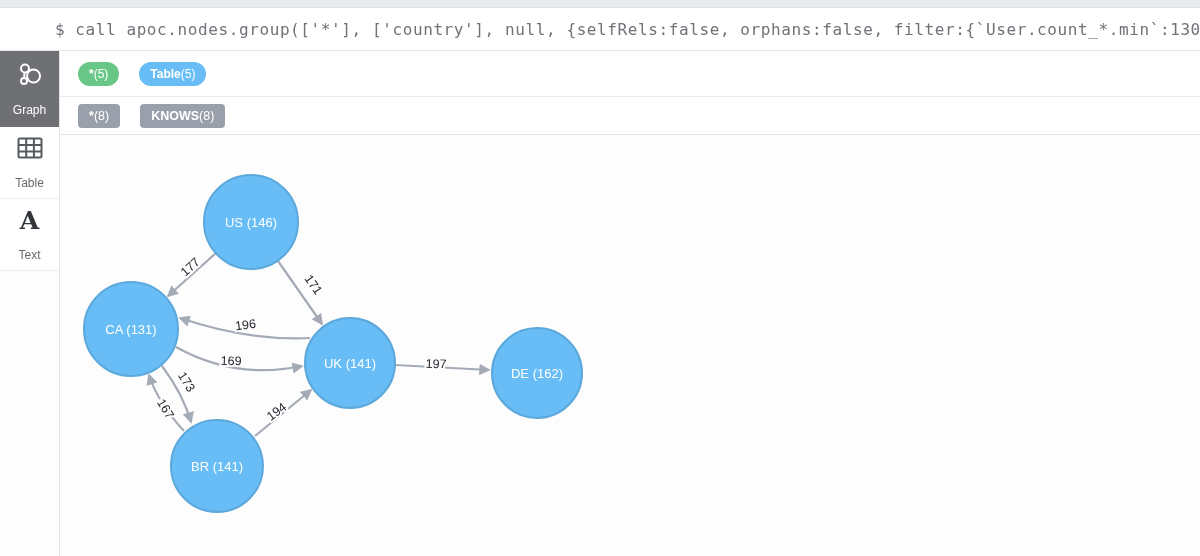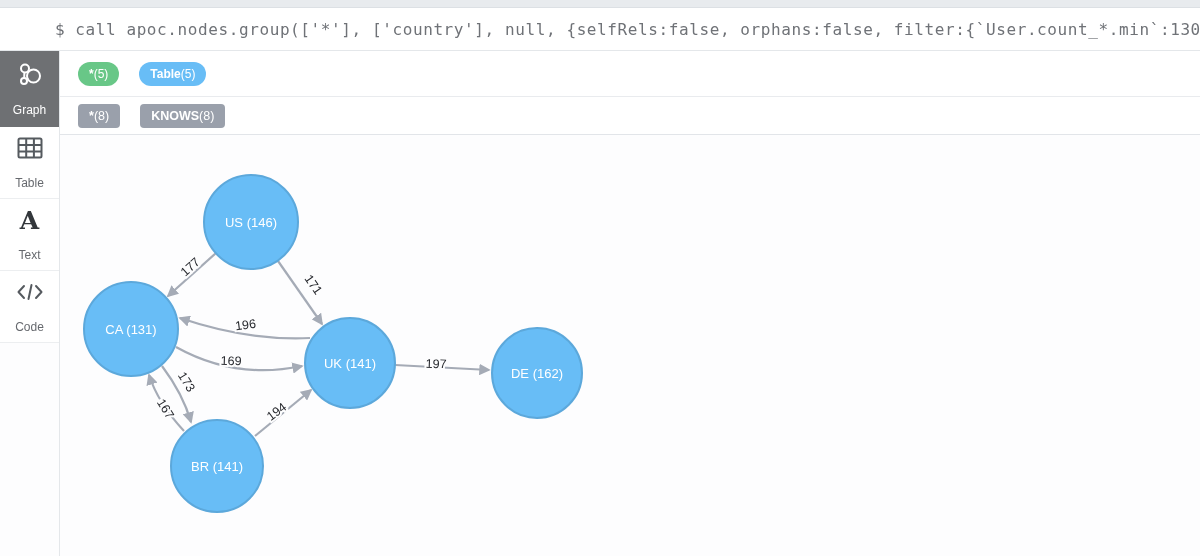--- a/index.html
+++ b/index.html
@@ -92,32 +92,20 @@
           </svg>
         </span>
         <span>Table</span>
       </div>
       <div class="tab">
         <span class="icn">
             <span class="serif-a">A</span>
           </span>
         <span>Text</span>
       </div>
-      <div class="tab">
-        <span class="icn">
-          <svg width="28" height="18" viewBox="0 0 28 18">
-            <g stroke="#555A5F" stroke-width="2" fill="none" stroke-linecap="round" stroke-linejoin="round">
-              <polyline points="8,3 2.5,9 8,15"></polyline>
-              <polyline points="20,3 25.5,9 20,15"></polyline>
-              <line x1="15.5" y1="2" x2="12.5" y2="16"></line>
-            </g>
-          </svg>
-        </span>
-        <span>Code</span>
-      </div>
     </div>
 
     <div class="content">
 
       <div class="labels-row">
         <span class="pill pill-green">
           <span class="name">*</span>
             <span>(5)</span>
         </span>
         <span class="pill pill-blue">

